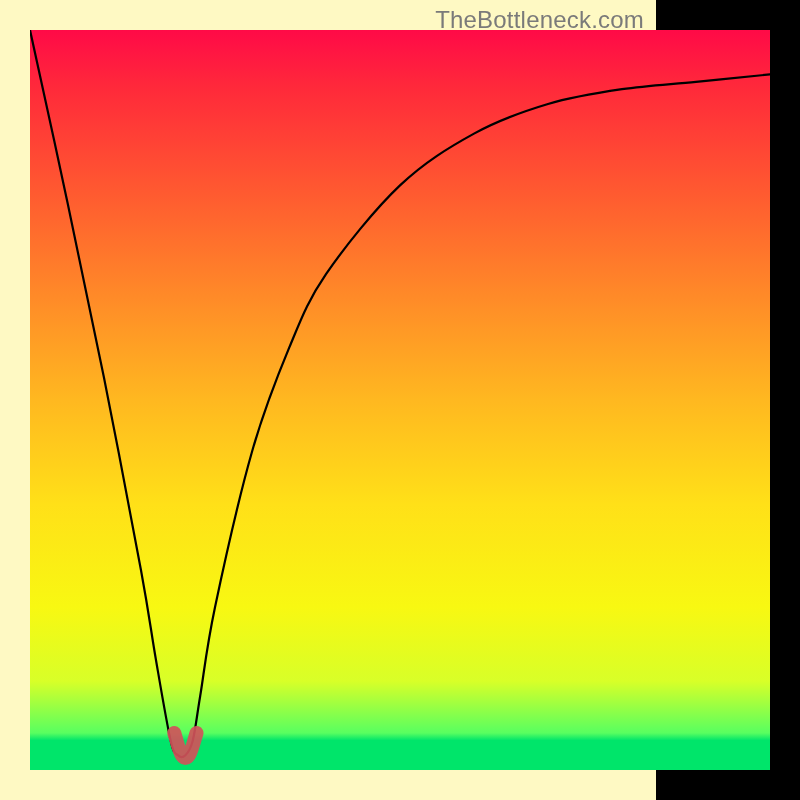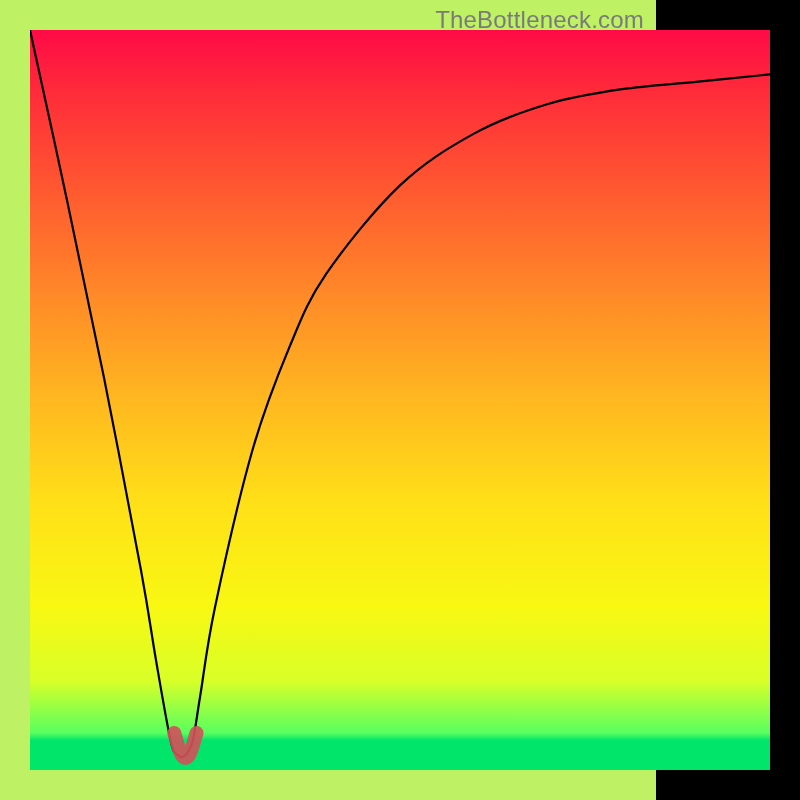--- a/index.html
+++ b/index.html
@@ -8,21 +8,21 @@
     width: 800px;
     height: 800px;
     background: #000;
     overflow: hidden;
     font-family: Arial, Helvetica, sans-serif;
   }
   .frame {
     position: relative;
     width: 656px;
     height: 800px;
-    background: #bef264;
+    background: #fef9c3;
   }
   .plot-area {
     position: absolute;
     left: 30px;
     top: 30px;
     width: 740px;
     height: 740px;
     
     background: linear-gradient(
       to bottom,

